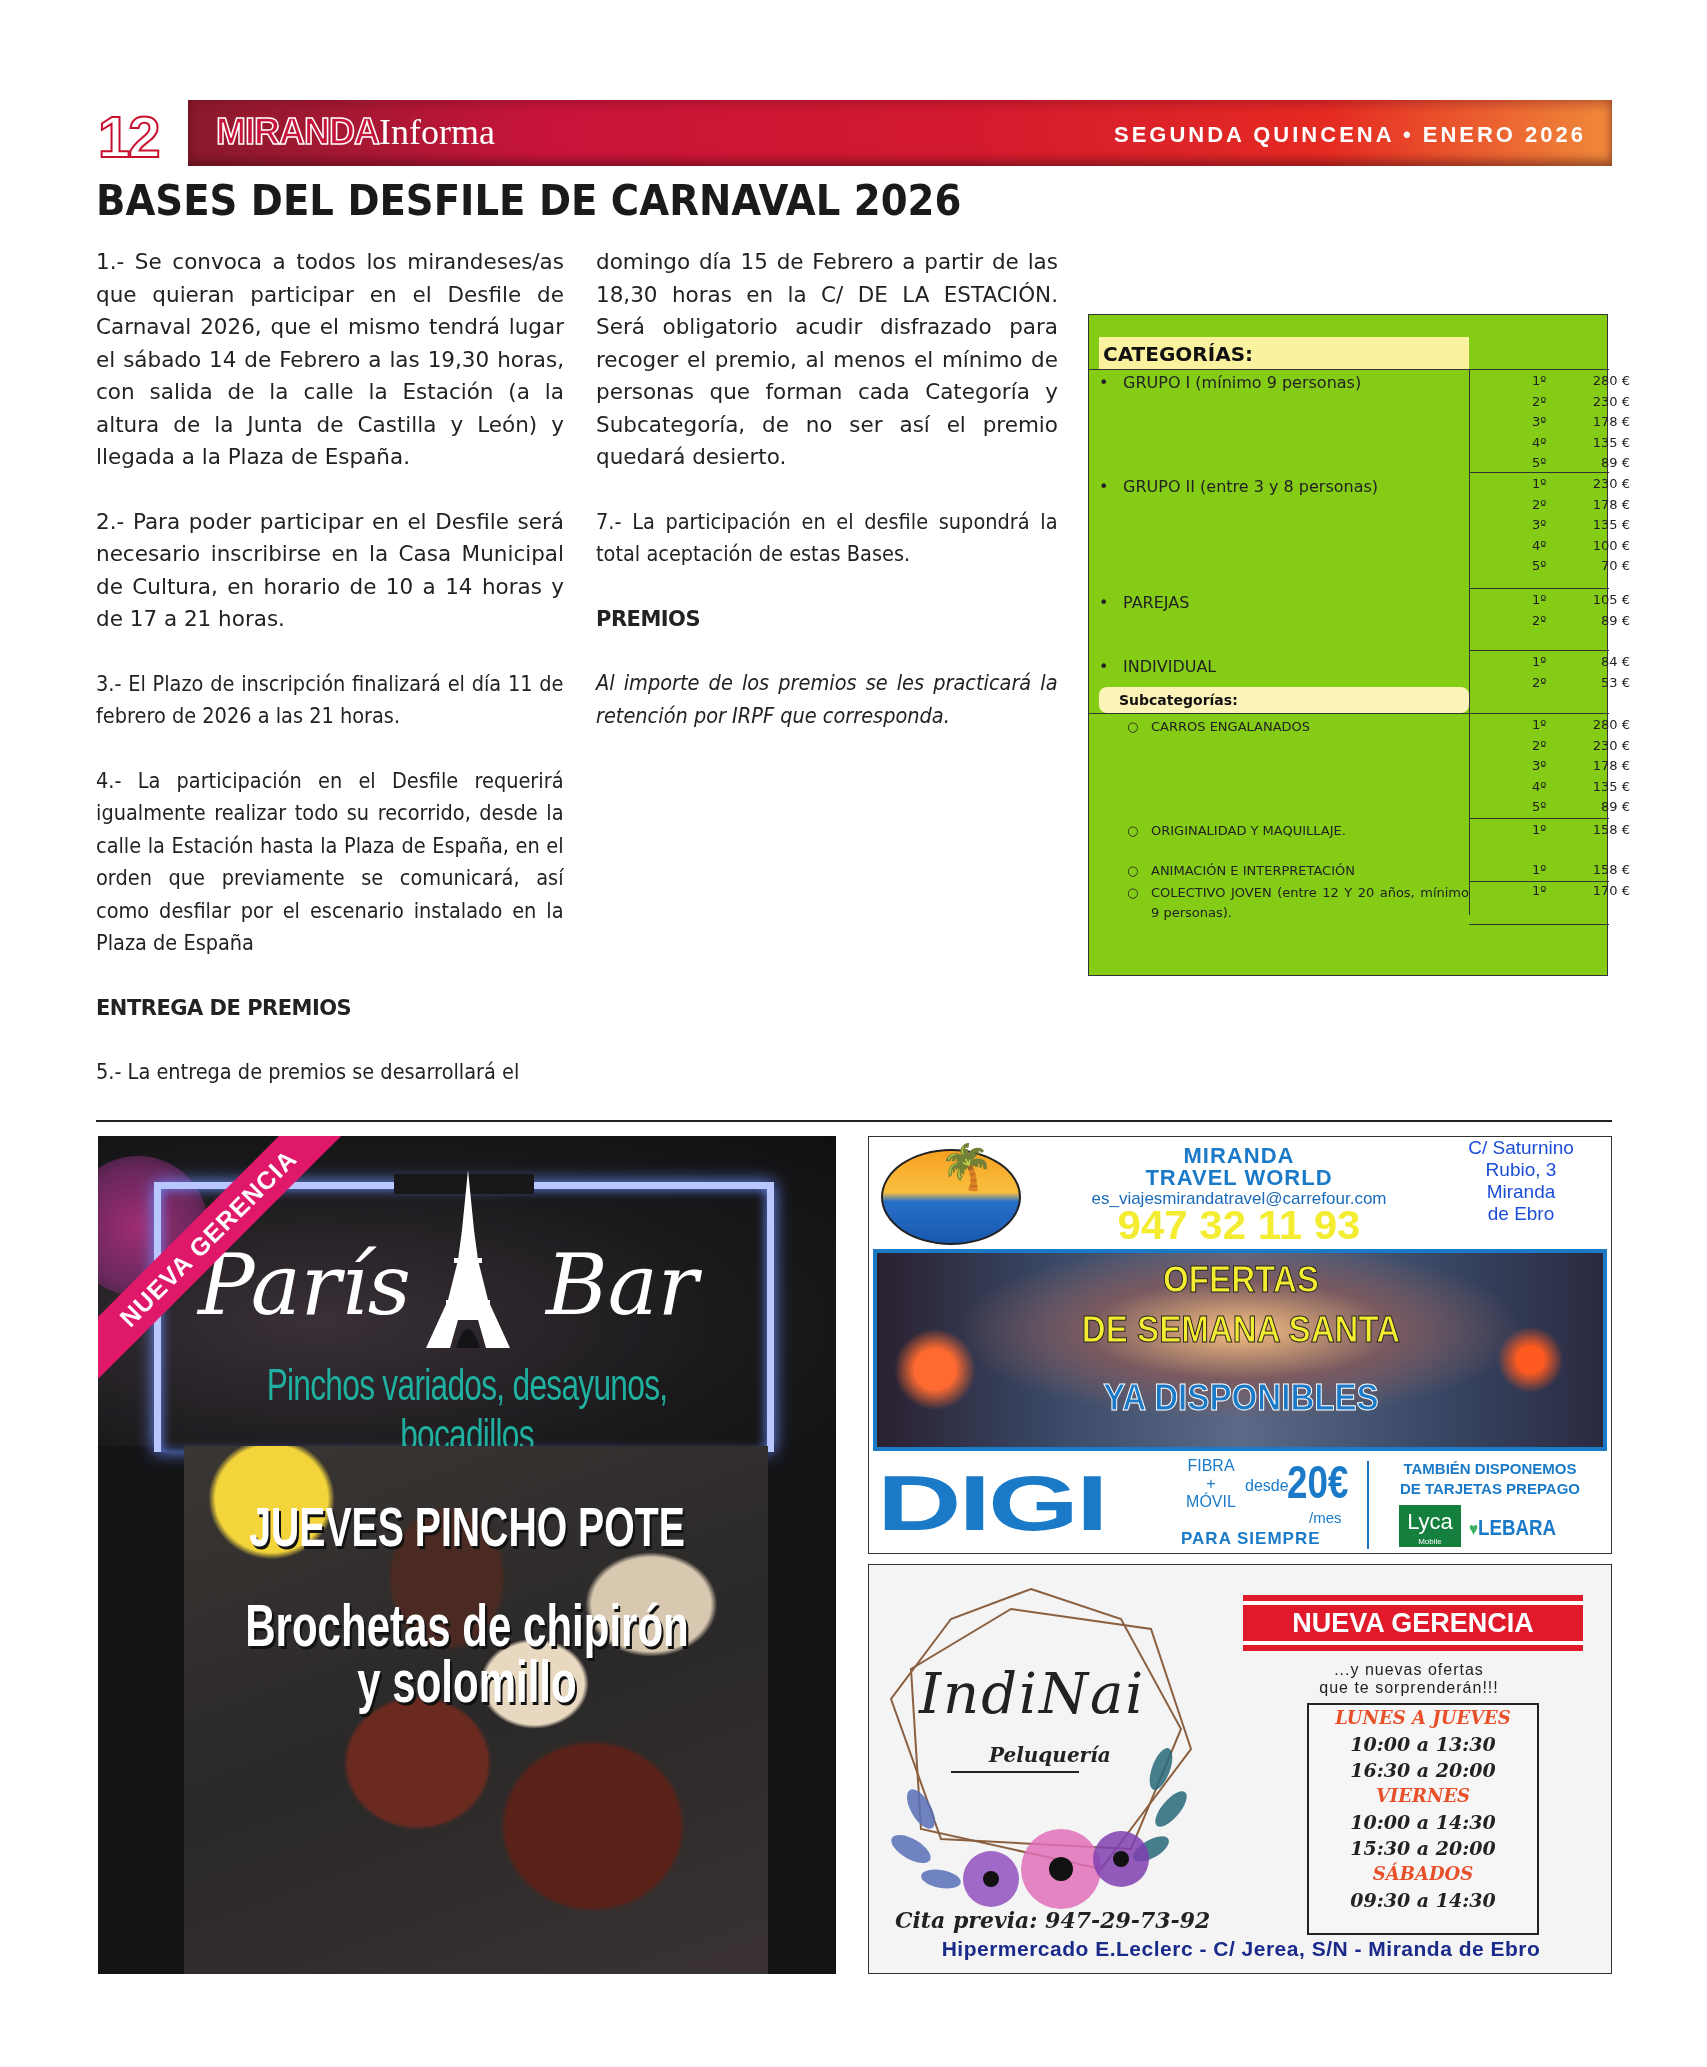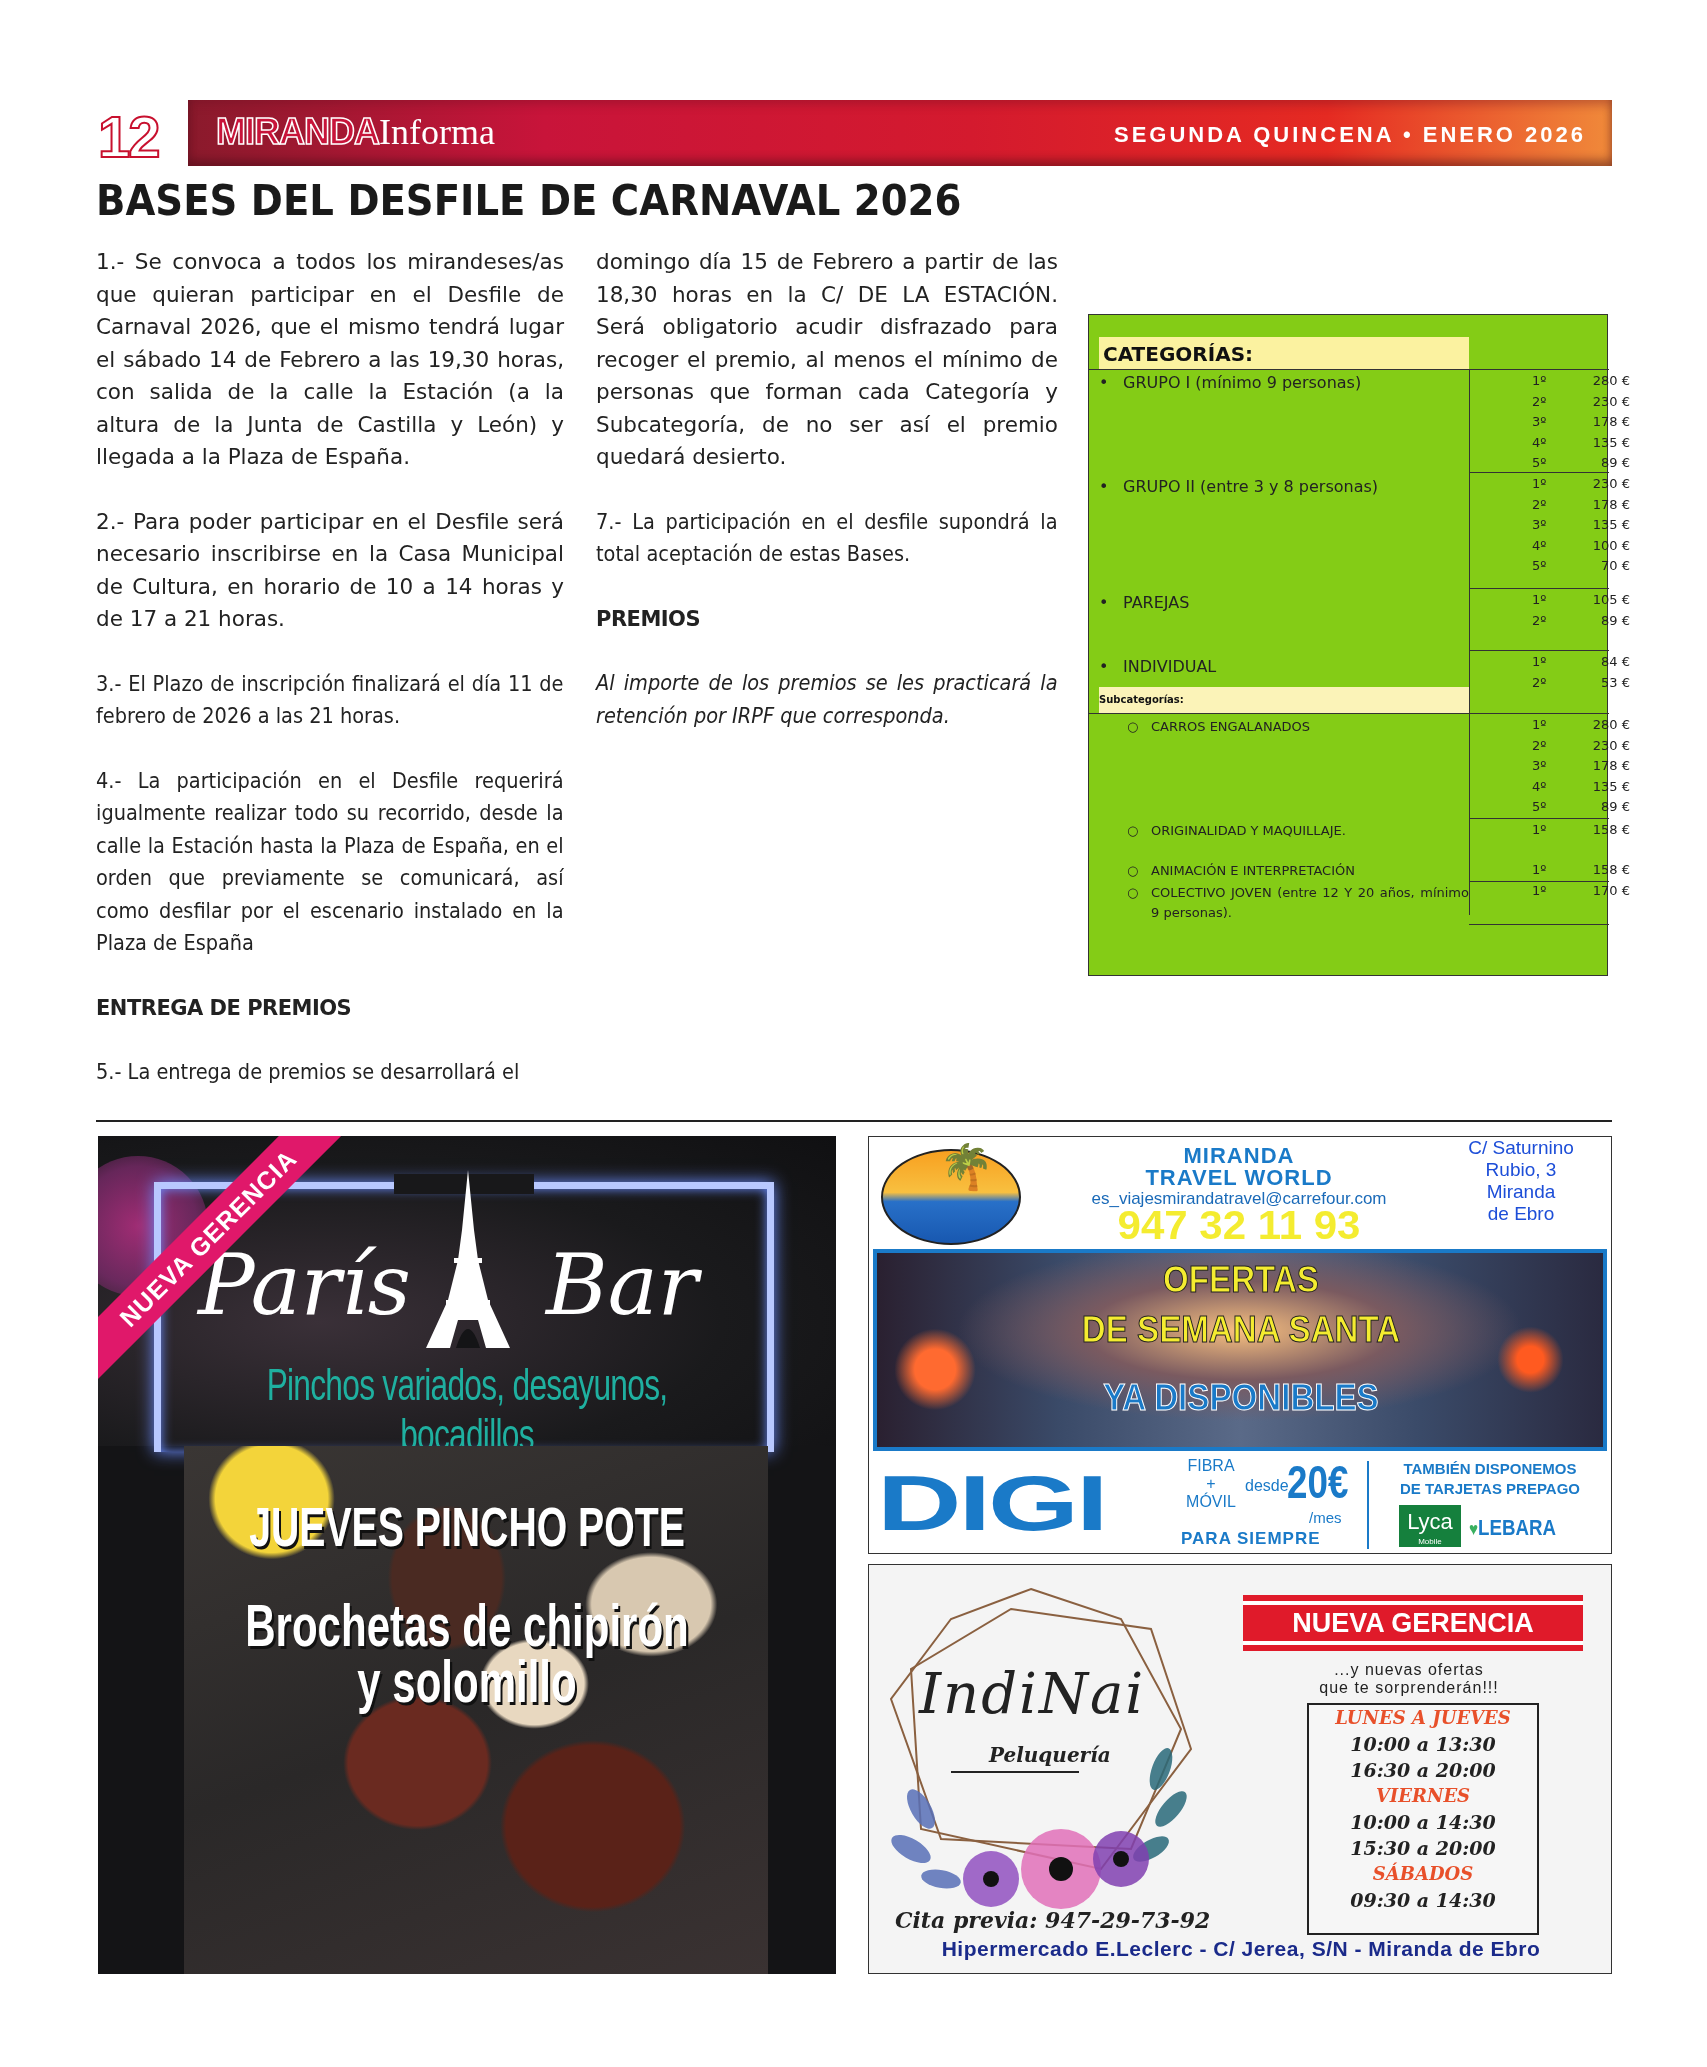--- a/index.html
+++ b/index.html
@@ -21,21 +21,21 @@
   .col p { margin-bottom: 32px; }
   .col .cond { transform: scaleX(0.9); transform-origin: left; width: 111%; }
   .col h3 { font-size: 21px; font-weight: bold; margin-bottom: 32px; letter-spacing: -0.5px; }
   .col .ital { font-style: italic; }
   .col1 { left: 96px; top: 246px; width: 468px; }
   .col2 { left: 596px; top: 246px; width: 462px; }
 
   
   .prize-box { position: absolute; left: 1088px; top: 314px; width: 520px; height: 662px; border: 1px solid #333; background: #84cc16; font-family: "DejaVu Sans", sans-serif; }
   .cat-head { position: absolute; left: 10px; top: 22px; width: 370px; height: 32px; background: #fbf2a0; font-weight: bold; font-size: 20px; line-height: 34px; padding-left: 4px; color: #111; }
-  .sub-head { position: absolute; left: 10px; top: 372px; width: 370px; height: 26px; background: #fbf3b8; font-weight: bold; font-size: 10px; line-height: 26px; padding-left: 0; color: #111; }
+  .sub-head { position: absolute; left: 10px; top: 372px; width: 370px; height: 26px; background: #fbf3b8; font-weight: bold; font-size: 14px; line-height: 26px; padding-left: 20px; color: #111; border-radius: 8px; }
   .hline { position: absolute; height: 1px; background: #333; }
   .vline { position: absolute; width: 1px; background: #333; }
   .cat-label { position: absolute; font-size: 16px; color: #222; }
   .cat-label .bul { display: inline-block; width: 30px; padding-left: 6px; }
   .sub-label { position: absolute; font-size: 13px; color: #222; }
   .sub-label .bul { display: inline-block; width: 24px; padding-left: 38px; box-sizing: content-box; }
   .prize-rows { position: absolute; left: 400px; width: 118px; font-size: 13px; line-height: 20.5px; margin-left: 39px; }
   .prize-row { display: flex; }
   .prize-row .pos { width: 50px; padding-left: 4px; }
   .prize-row .amt { width: 52px; text-align: right; }

